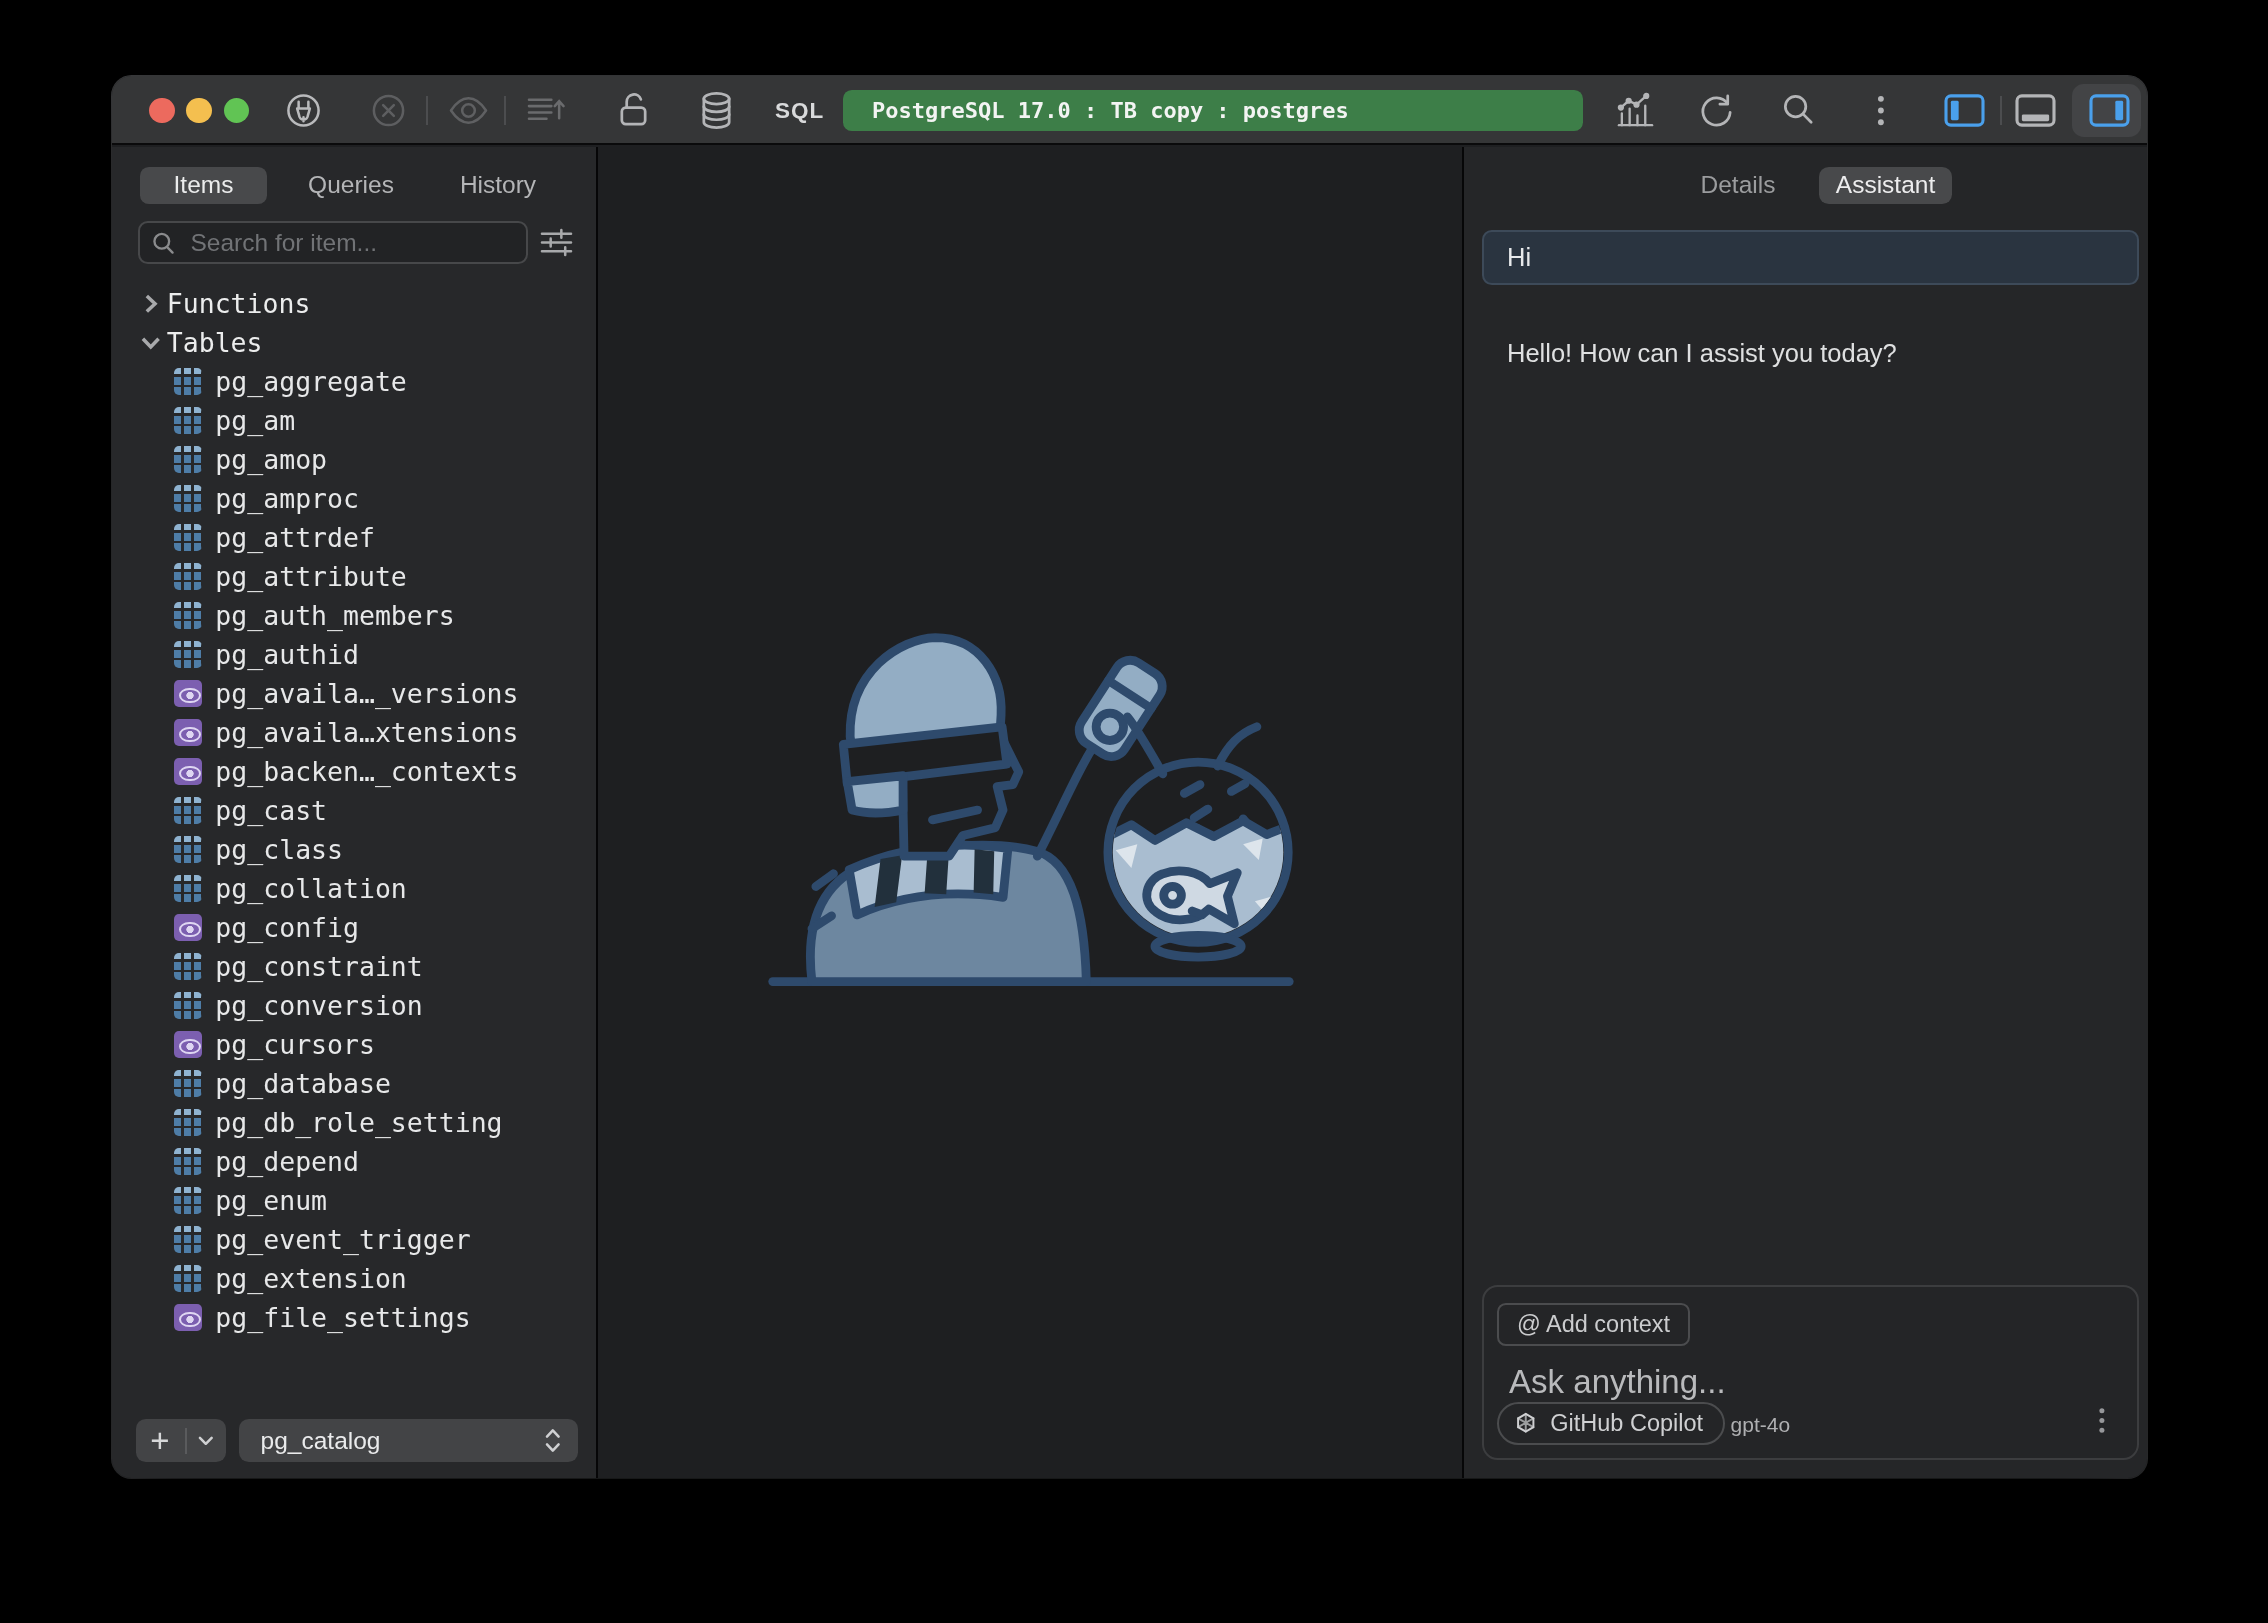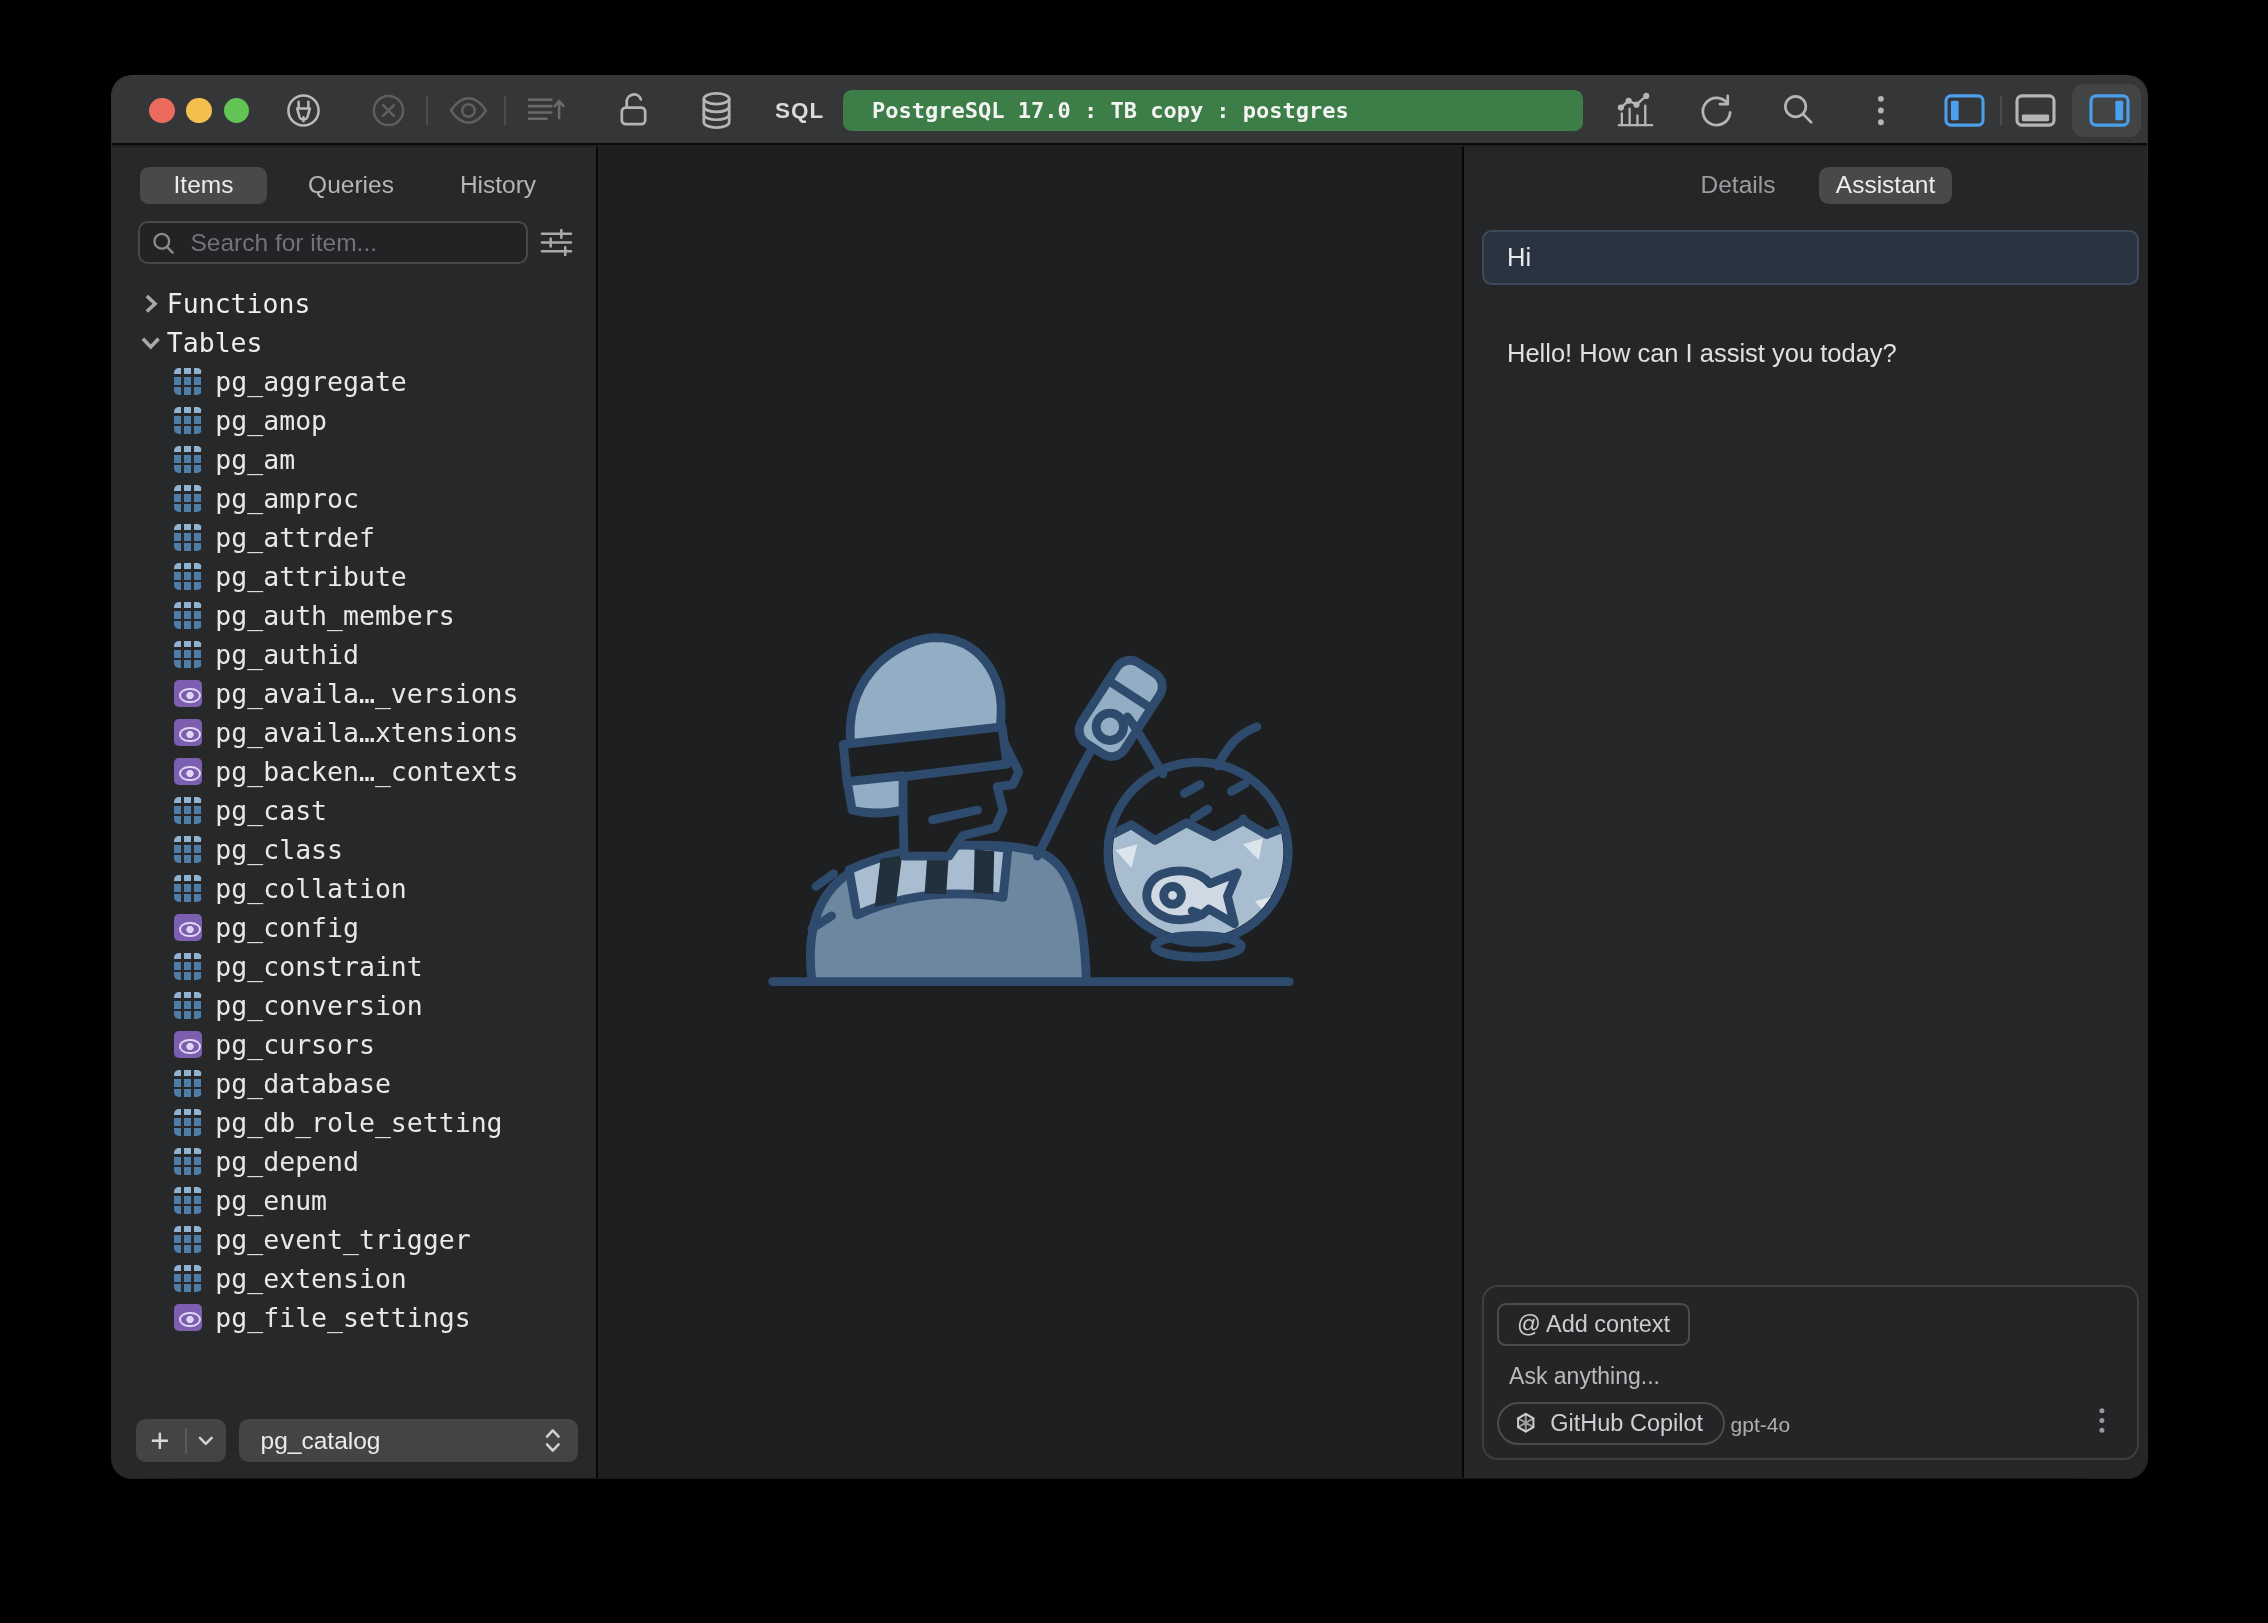--- a/index.html
+++ b/index.html
@@ -89,21 +89,21 @@
   .rp-tab.active{background:#48494b;color:#ededee;}
   .msg-user{position:absolute;left:17.6px;top:83px;width:657px;height:55px;border-radius:9.8px;
     background:#2a3440;border:2px solid #3d4a59;display:flex;align-items:center;padding-left:23.5px;
     color:#e7e9eb;font-size:25.5px;}
   .msg-assistant{position:absolute;left:43px;top:188px;width:608px;color:#dfe0e1;font-size:25.5px;line-height:37px;}
 
   .composer{position:absolute;left:17.6px;bottom:17.6px;width:657px;height:175px;border-radius:15.7px;
     border:2px solid #3c3d3f;background:#242527;}
   .ctx-pill{position:absolute;left:13.7px;top:15.7px;height:43px;border-radius:8.8px;border:2px solid #4b4c4e;
     display:flex;align-items:center;padding:0 17.6px;color:#cbccce;font-size:23.5px;}
-  .composer-input{position:absolute;left:25.5px;top:76px;color:#b9babc;font-size:23px;}
+  .composer-input{position:absolute;left:25.5px;top:76px;color:#b9babc;font-size:33px;}
   .provider-pill{position:absolute;left:13.7px;bottom:13.7px;height:43px;border-radius:21.6px;border:2px solid #4b4c4e;
     display:flex;align-items:center;gap:11.8px;padding:0 19.6px 0 13.7px;color:#cfd0d2;font-size:23.5px;}
   .model-label{position:absolute;left:247px;bottom:21.6px;color:#aeafb1;font-size:21px;}
   .composer-kebab{position:absolute;right:17.6px;bottom:17.6px;width:35px;height:39px;display:flex;align-items:center;justify-content:center;}
 
   
   .mascot{position:absolute;left:157px;top:470px;width:549px;height:392px;}
 
   svg .st{stroke:var(--ink);stroke-width:9;stroke-linecap:round;stroke-linejoin:round;}
   svg .nf{fill:none;}
@@ -283,29 +283,29 @@
             </svg>
             <span class="tree-icon"></span>
             <span class="tree-label">pg_aggregate</span>
           </div>
 
           <div class="tree-row kind-table">
             <svg class="chev" viewBox="0 0 12 12">
               <path d="M4 2 L8.2 6 L4 10"></path>
             </svg>
             <span class="tree-icon"></span>
+            <span class="tree-label">pg_am</span>
+          </div>
+
+          <div class="tree-row kind-table">
+            <svg class="chev" viewBox="0 0 12 12">
+              <path d="M4 2 L8.2 6 L4 10"></path>
+            </svg>
+            <span class="tree-icon"></span>
             <span class="tree-label">pg_amop</span>
-          </div>
-
-          <div class="tree-row kind-table">
-            <svg class="chev" viewBox="0 0 12 12">
-              <path d="M4 2 L8.2 6 L4 10"></path>
-            </svg>
-            <span class="tree-icon"></span>
-            <span class="tree-label">pg_am</span>
           </div>
 
           <div class="tree-row kind-table">
             <svg class="chev" viewBox="0 0 12 12">
               <path d="M4 2 L8.2 6 L4 10"></path>
             </svg>
             <span class="tree-icon"></span>
             <span class="tree-label">pg_amproc</span>
           </div>
 

